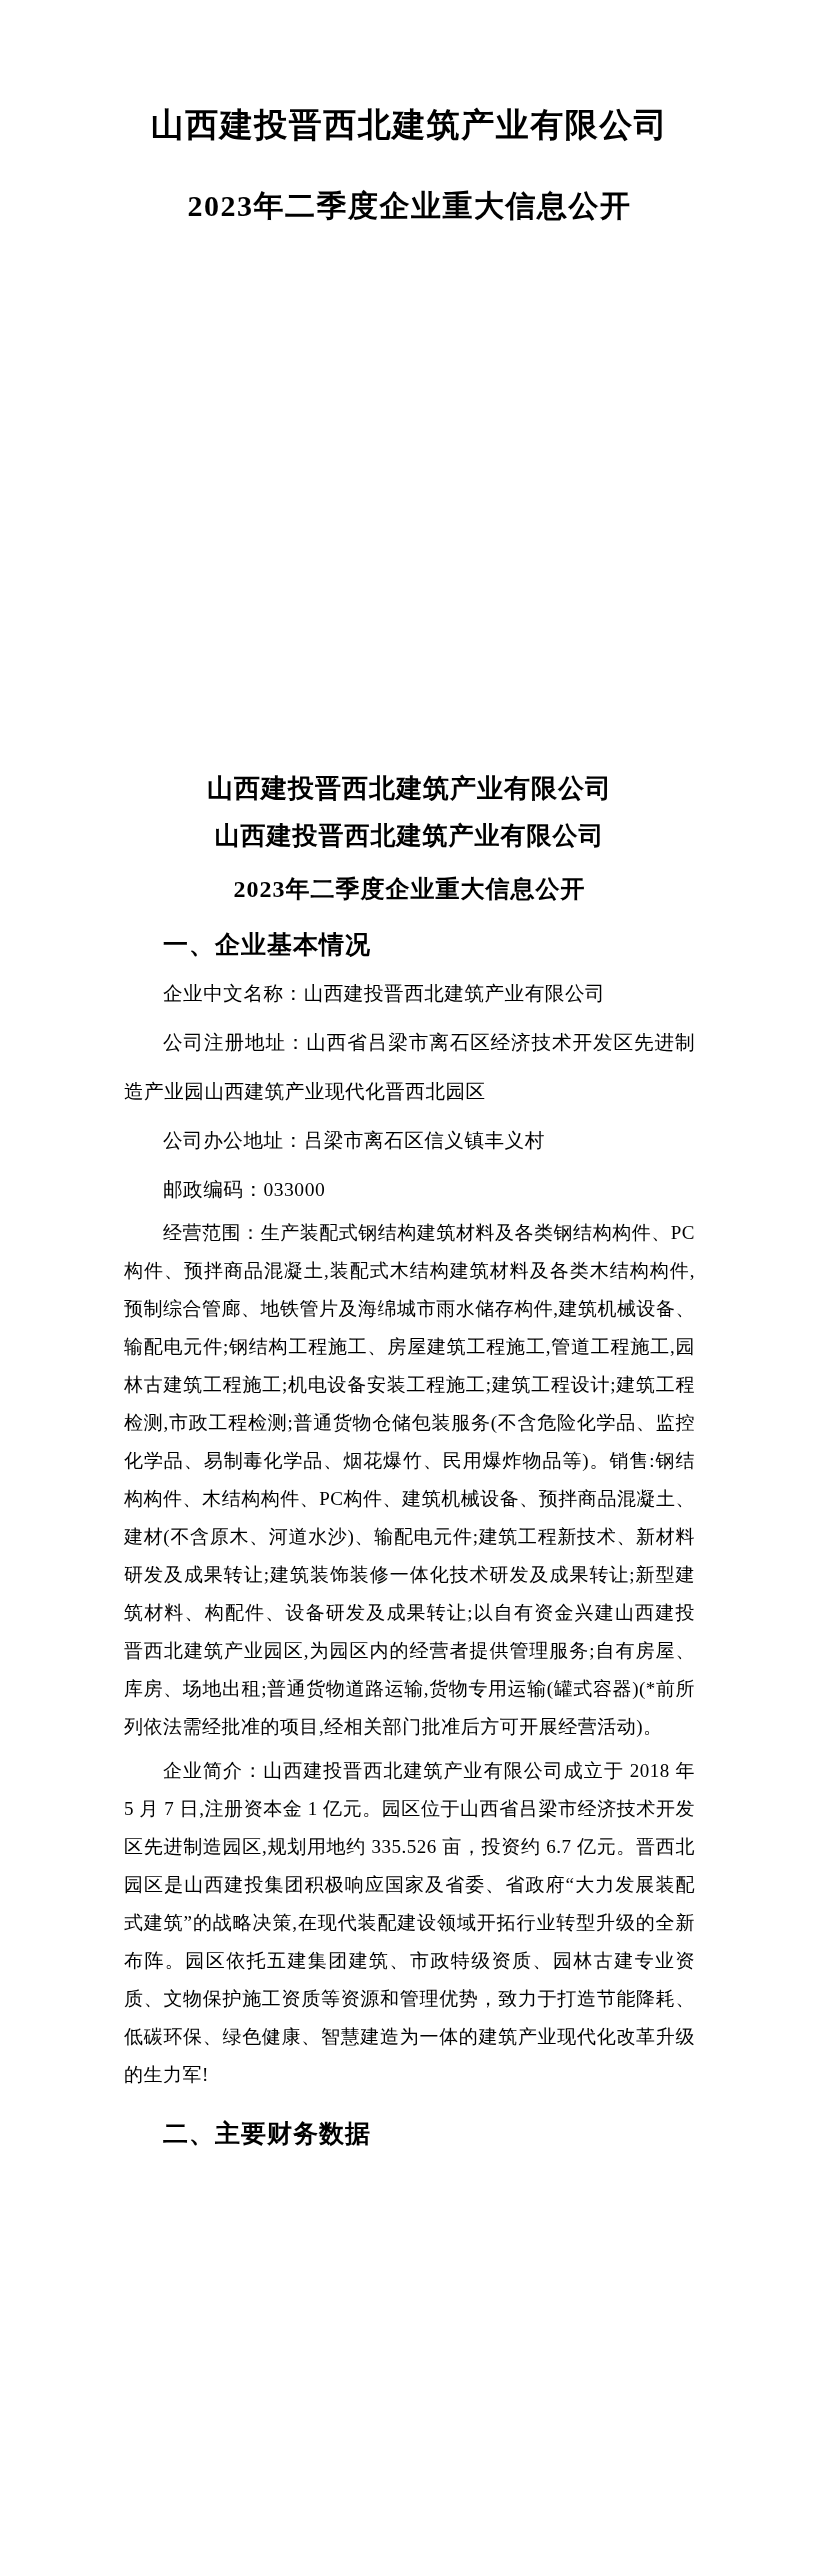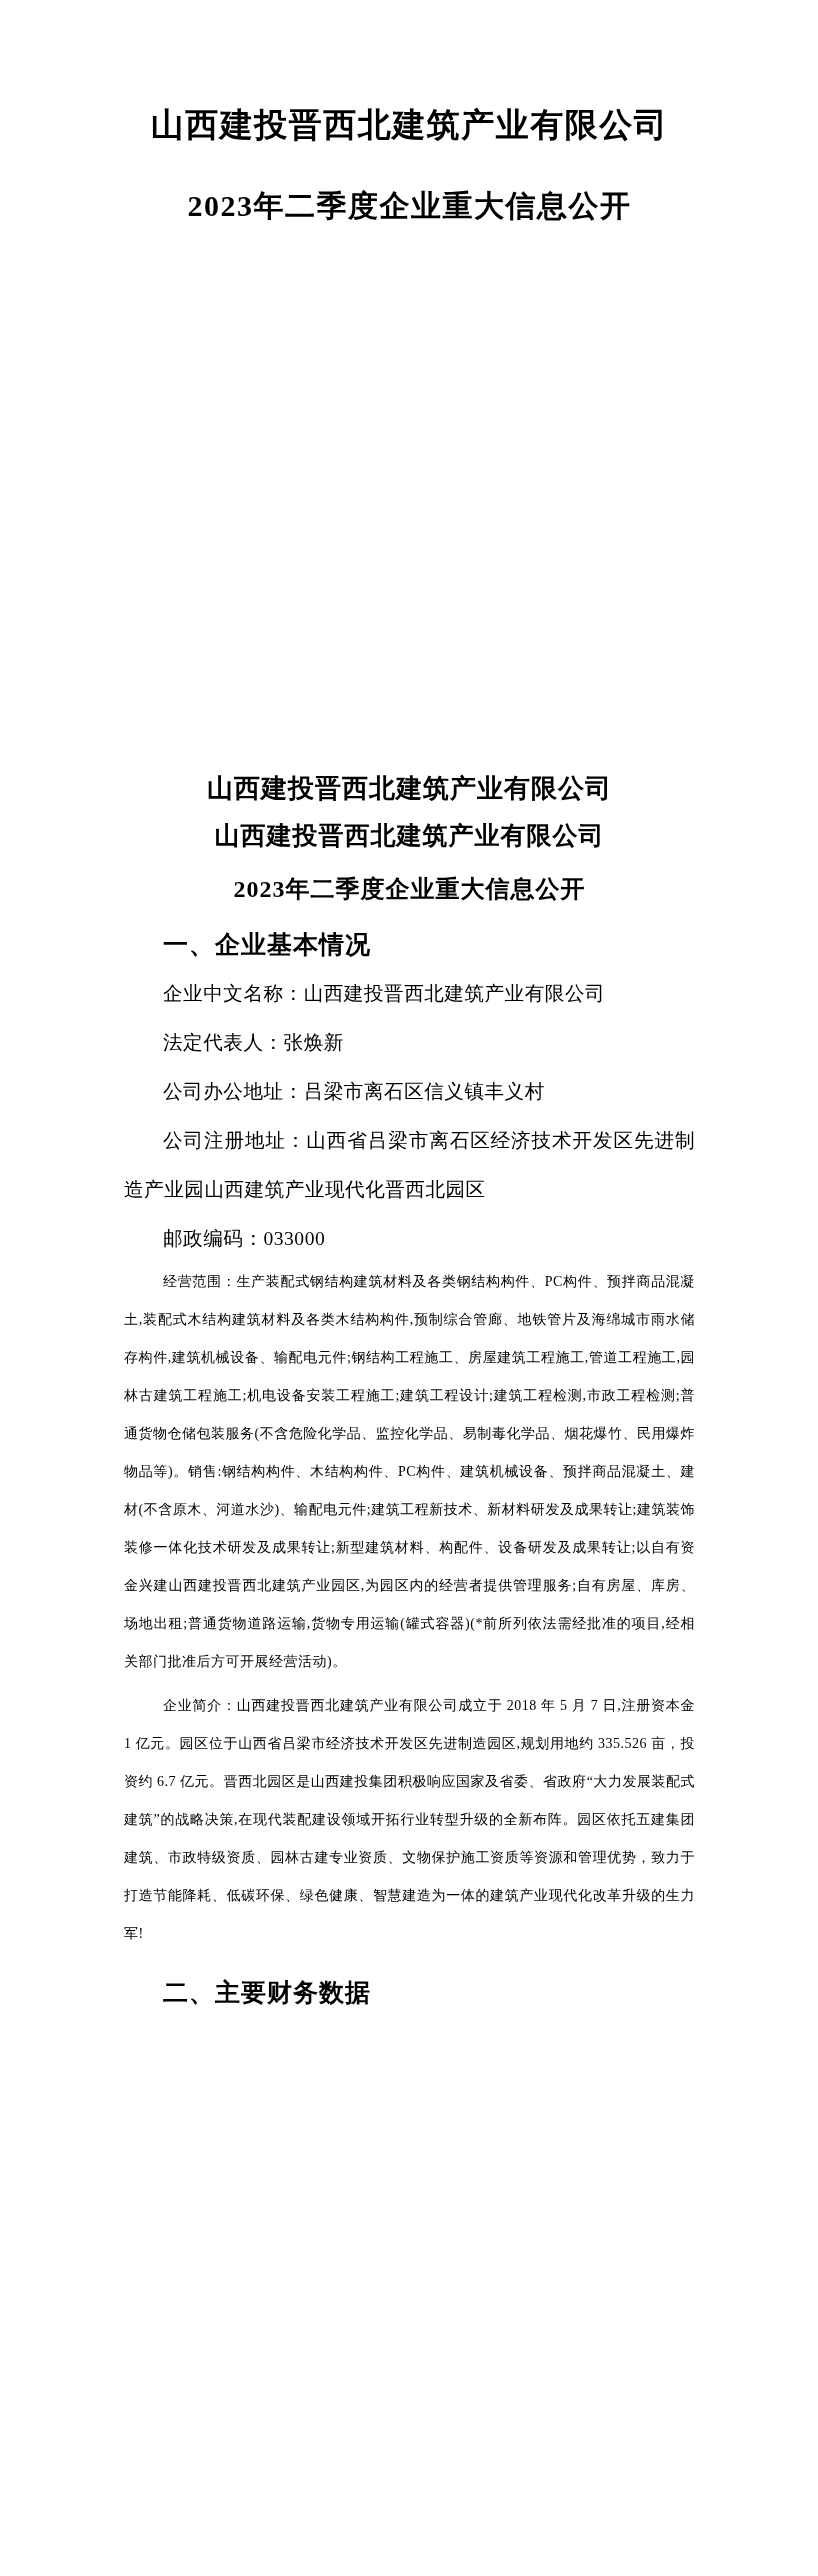--- a/index.html
+++ b/index.html
@@ -47,21 +47,21 @@
   .info { margin-top: 8.2px; }
   .info p {
     font-size: 19.6px;
     line-height: 49px;
     text-indent: 39px;
     letter-spacing: 0.5px;
     text-align: justify;
   }
 
   .body-p {
-    font-size: 14px;
+    font-size: 19px;
     line-height: 38px;
     text-indent: 39px;
     letter-spacing: 0.5px;
     text-align: justify;
   }
   .mt-sm { margin-top: 6px; }
   .mt-md { margin-top: 18.5px; }
 </style>
 </head>
 <body>
@@ -75,23 +75,22 @@
     <div class="mid-block">
       <p class="mid-company">山西建投晋西北建筑产业有限公司</p>
       <p class="mid-company2">山西建投晋西北建筑产业有限公司</p>
       <p class="mid-subtitle">2023年二季度企业重大信息公开</p>
     </div>
 
     <h2 class="sec-heading">一、企业基本情况</h2>
 
     <div class="info">
       <p>企业中文名称：山西建投晋西北建筑产业有限公司</p>
-      <p>法定代表人：张焕新</p>
+      <p>公司注册地址：山西省吕梁市离石区经济技术开发区先进制造产业园山西建筑产业现代化晋西北园区</p>
       <p>公司办公地址：吕梁市离石区信义镇丰义村</p>
-      <p>公司注册地址：山西省吕梁市离石区经济技术开发区先进制造产业园山西建筑产业现代化晋西北园区</p>
       <p>邮政编码：033000</p>
     </div>
 
     <p class="body-p">经营范围：生产装配式钢结构建筑材料及各类钢结构构件、PC构件、预拌商品混凝土,装配式木结构建筑材料及各类木结构构件,预制综合管廊、地铁管片及海绵城市雨水储存构件,建筑机械设备、输配电元件;钢结构工程施工、房屋建筑工程施工,管道工程施工,园林古建筑工程施工;机电设备安装工程施工;建筑工程设计;建筑工程检测,市政工程检测;普通货物仓储包装服务(不含危险化学品、监控化学品、易制毒化学品、烟花爆竹、民用爆炸物品等)。销售:钢结构构件、木结构构件、PC构件、建筑机械设备、预拌商品混凝土、建材(不含原木、河道水沙)、输配电元件;建筑工程新技术、新材料研发及成果转让;建筑装饰装修一体化技术研发及成果转让;新型建筑材料、构配件、设备研发及成果转让;以自有资金兴建山西建投晋西北建筑产业园区,为园区内的经营者提供管理服务;自有房屋、库房、场地出租;普通货物道路运输,货物专用运输(罐式容器)(*前所列依法需经批准的项目,经相关部门批准后方可开展经营活动)。</p>
     <p class="body-p mt-sm">企业简介：山西建投晋西北建筑产业有限公司成立于 2018 年 5 月 7 日,注册资本金 1 亿元。园区位于山西省吕梁市经济技术开发区先进制造园区,规划用地约 335.526 亩，投资约 6.7 亿元。晋西北园区是山西建投集团积极响应国家及省委、省政府“大力发展装配式建筑”的战略决策,在现代装配建设领域开拓行业转型升级的全新布阵。园区依托五建集团建筑、市政特级资质、园林古建专业资质、文物保护施工资质等资源和管理优势，致力于打造节能降耗、低碳环保、绿色健康、智慧建造为一体的建筑产业现代化改革升级的生力军!</p>
 
     <h2 class="sec-heading">二、主要财务数据</h2>
 
   </div>
 

